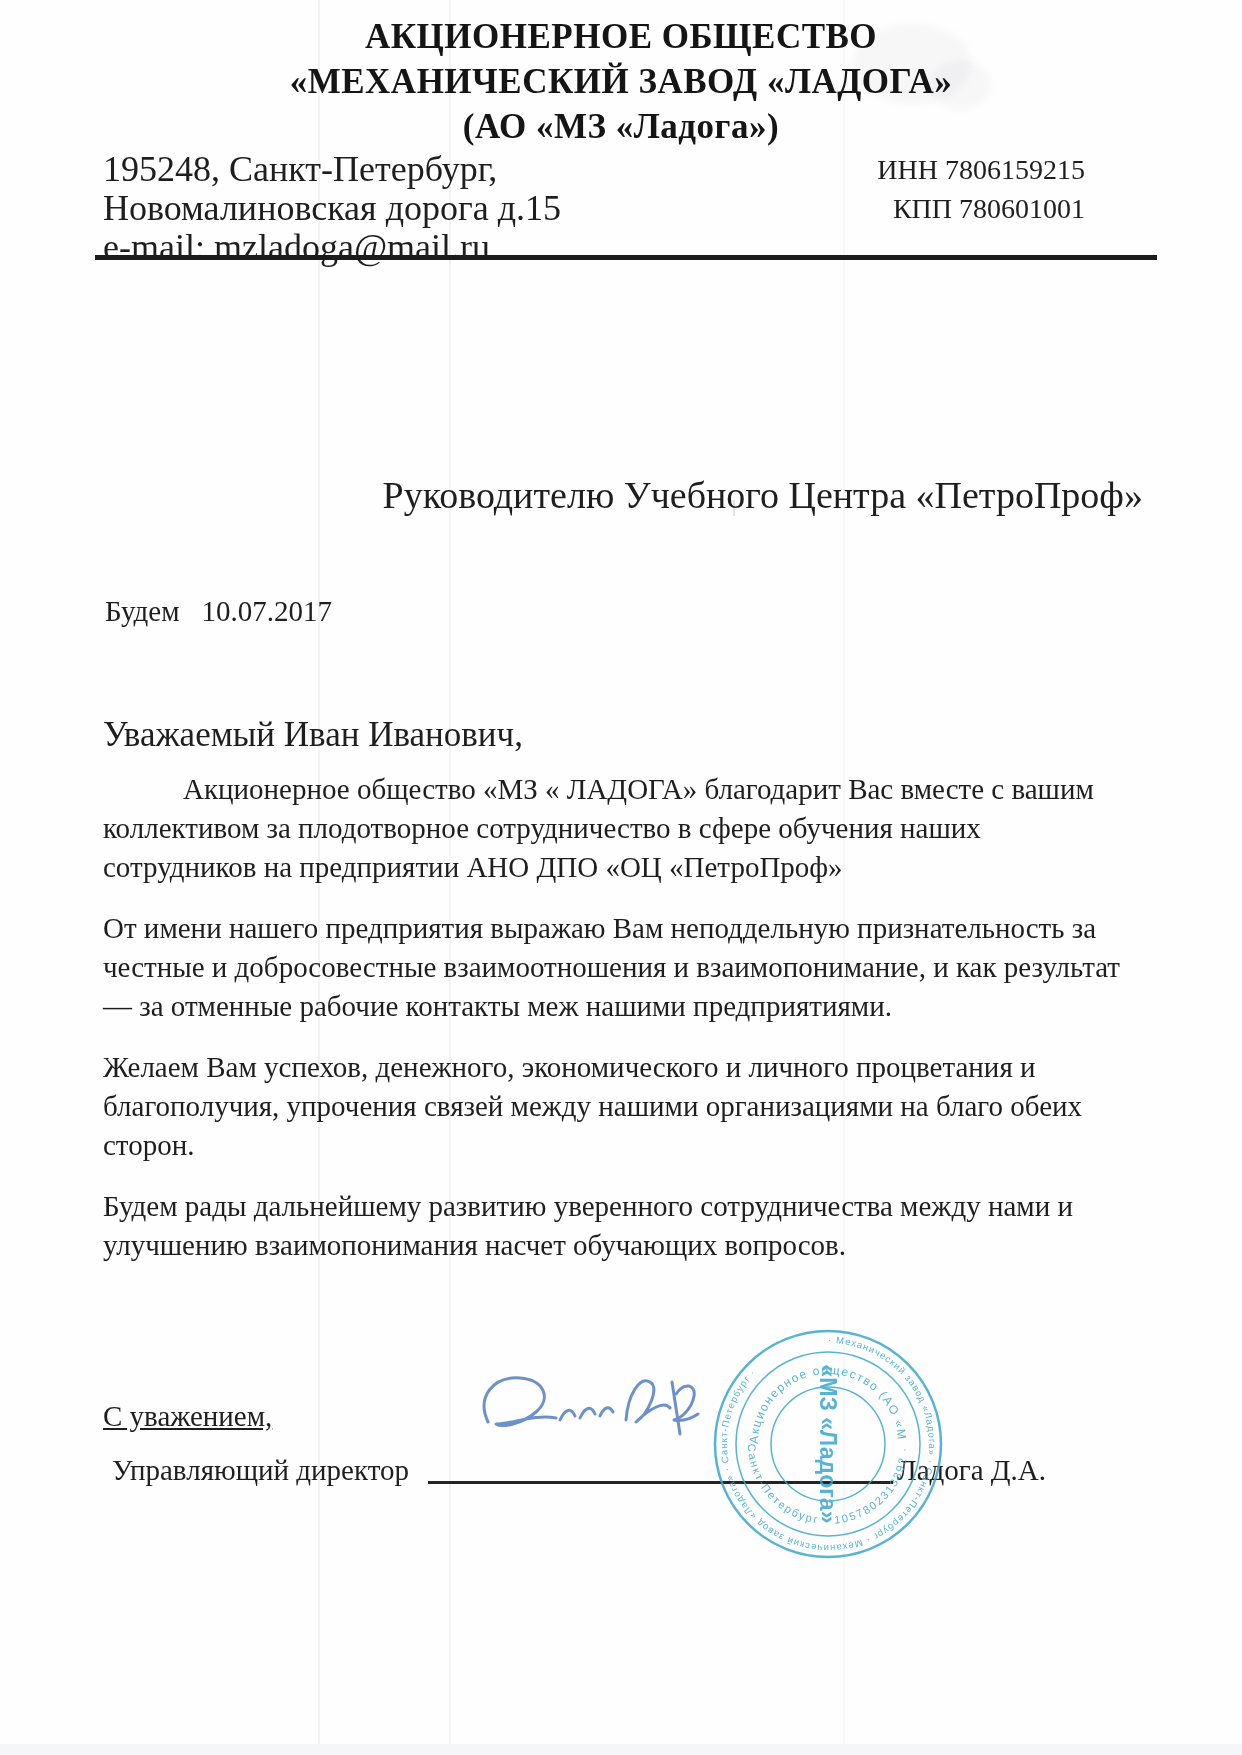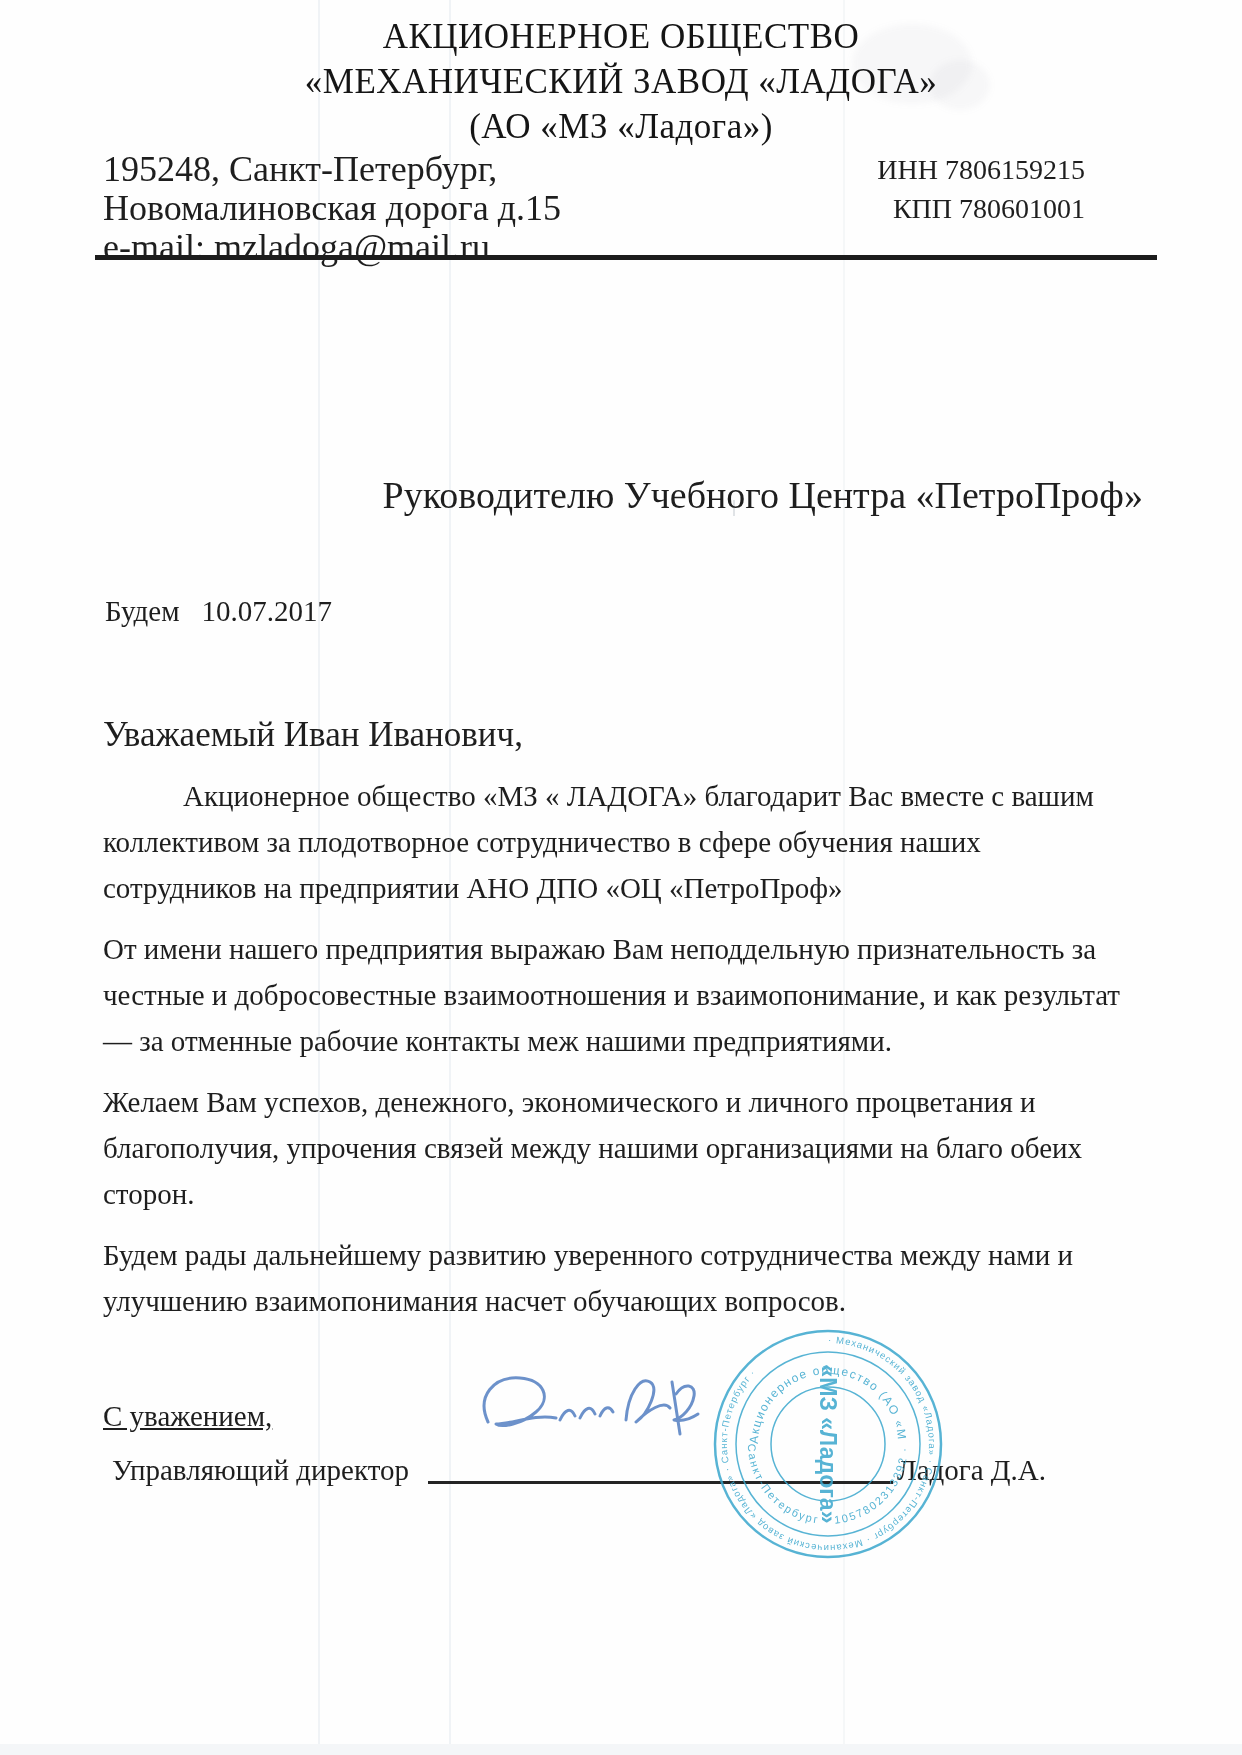--- a/index.html
+++ b/index.html
@@ -13,21 +13,21 @@
     overflow:hidden;
   }
   
   .scanline{position:absolute;top:0;bottom:0;width:2px;background:#e4eaef;opacity:.55;}
   .bottom-band{position:absolute;left:0;right:0;bottom:0;height:11px;background:#f4f6f8;}
   .smudge{position:absolute;background:rgba(120,125,130,0.05);border-radius:50%;filter:blur(3px);}
   .tick{position:absolute;width:2px;height:16px;background:#c2c8cd;opacity:.5;}
 
   .org-title{
     position:absolute;top:14px;left:0;right:0;
-    text-align:center;font-weight:normal;font-size:35px;line-height:45px;
+    text-align:center;font-weight:bold;font-size:35px;line-height:45px;
     letter-spacing:.5px;color:#151515;
   }
   .addr-block{
     position:absolute;top:150px;left:103px;
     font-size:36px;line-height:39px;
   }
   .inn-block{
     position:absolute;top:150px;right:157px;
     font-size:28px;line-height:39px;text-align:right;
   }
@@ -46,21 +46,21 @@
   .date-line .gap{display:inline-block;width:22px;}
   .salutation{
     position:absolute;top:715px;left:103px;
     font-size:35px;
   }
   .letter-body{
     position:absolute;top:770px;left:103px;right:84px;
     font-size:29px;
   }
   .para{margin:0 0 22px 0;}
-  .para .line{line-height:39px;white-space:nowrap;margin-top:7px;}
+  .para .line{line-height:39px;white-space:nowrap;}
   .para.indented .line:first-child{padding-left:80px;}
   .closing{position:absolute;top:1400px;left:103px;font-size:29px;text-decoration:underline;}
   .signer-title{position:absolute;top:1454px;left:112px;font-size:29px;}
   .signer-name{position:absolute;top:1454px;left:897px;font-size:29px;}
   .sign-line{position:absolute;top:1481px;left:428px;width:465px;height:3px;background:#242424;}
   .signature-svg{position:absolute;top:1368px;left:468px;}
   .stamp-svg{position:absolute;top:1326px;left:710px;opacity:.85;}
   .stamp-svg text{font-family:"Liberation Sans","DejaVu Sans",sans-serif;}
 </style>
 </head>

